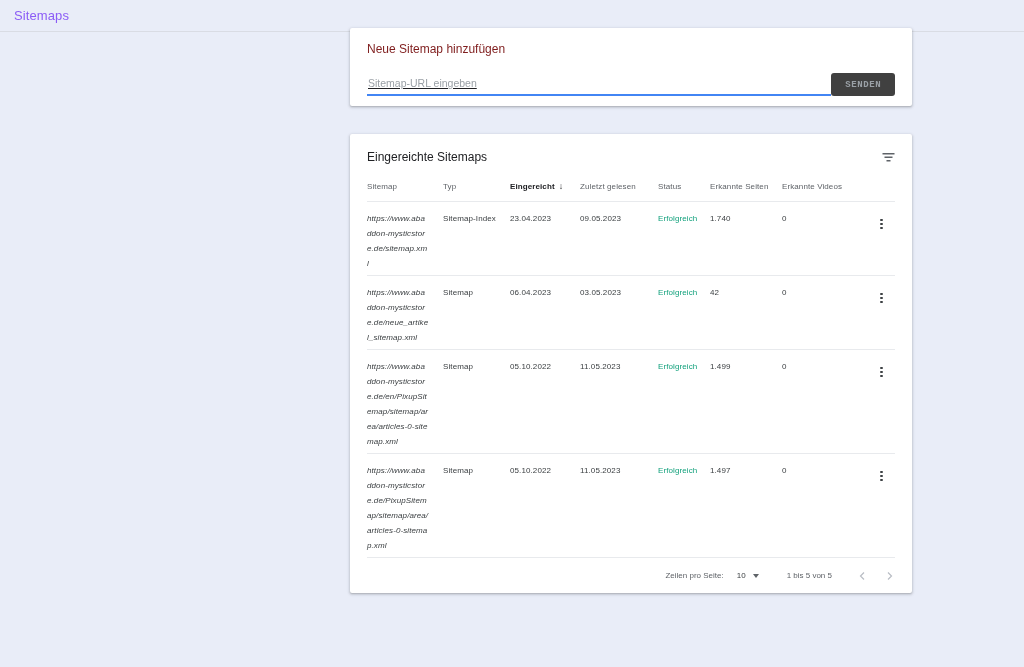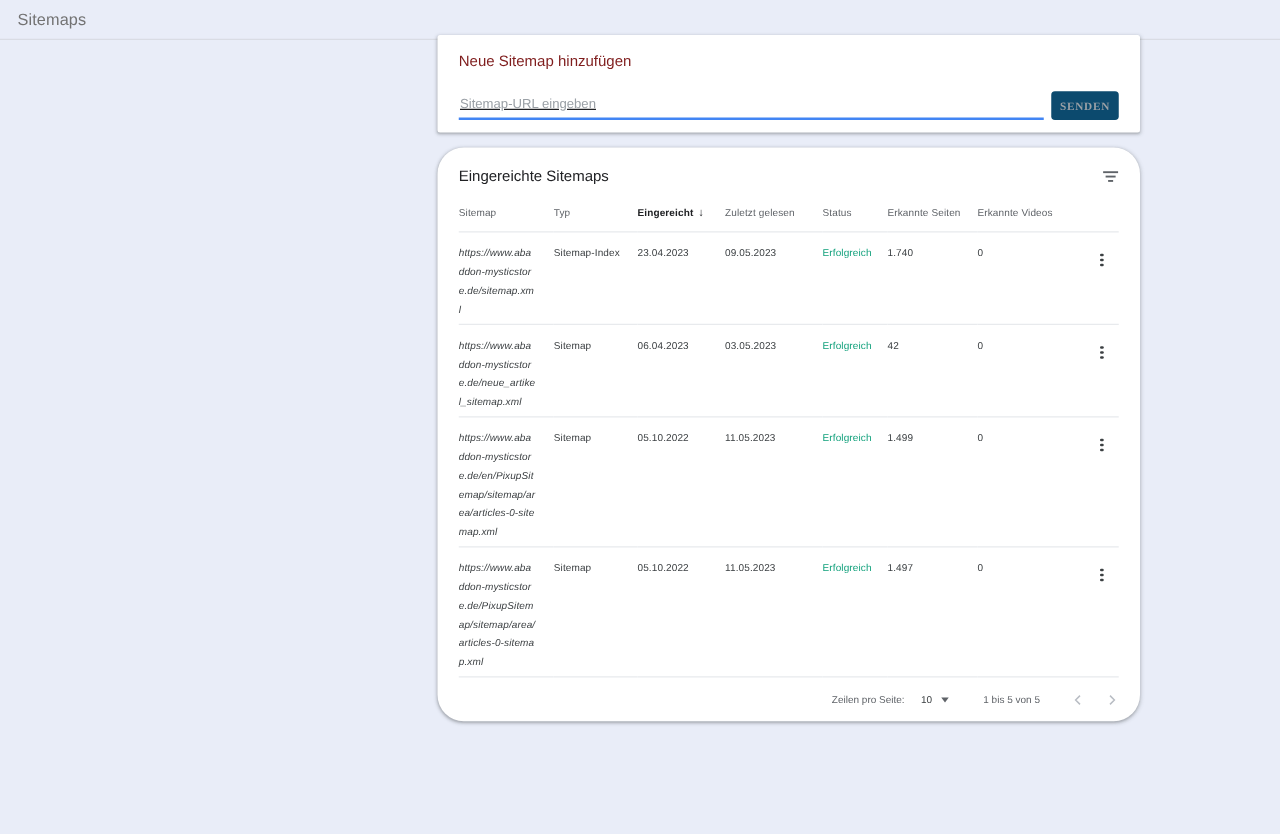--- a/index.html
+++ b/index.html
@@ -10,45 +10,45 @@
     color:#3c4043;
     position:relative;
     overflow:hidden;
   }
   
   .topbar {
     position:absolute; top:0; left:0; right:0; height:32px;
     display:flex; align-items:center; padding-left:14px;
     border-bottom:1px solid #d9dce4;
   }
-  .page-title { font-size:13px; color:#737373; letter-spacing:.1px; }
+  .page-title { font-size:13px; color:#8b5cf6; letter-spacing:.1px; }
 
   
   .card {
     position:absolute; left:350px; width:562px; background:#fff;
     border-radius:2px;
     box-shadow:0 1px 2px rgba(60,64,67,.28), 0 1px 3px 1px rgba(60,64,67,.12);
     z-index:2;
   }
   .card-add { top:28px; padding:14px 17px 10px; }
   .card-add h2 { font-size:12px; font-weight:400; color:#7f1d1d; }
   .add-row { margin-top:17px; display:flex; align-items:flex-end; justify-content:space-between; }
   .sitemap-input {
     width:468px; border:none; outline:none; background:transparent;
     border-bottom:2px solid var(--blue); padding:0 0 5px 1px;
     font-family:inherit; font-size:10.5px; color:#202124; caret-color:#202124;text-decoration:underline;
   }
   .sitemap-input::placeholder { color:#9aa0a6; }
   .send-btn {
-    width:54px; height:23px; border:none; border-radius:3px;
-    background:#0c4a6e; color:#9aa0a6; font-family:Liberation Serif, serif;
+    width:64px; height:23px; border:none; border-radius:3px;
+    background:#404040; color:#9aa0a6; font-family:Liberation Mono, monospace;
     font-size:9px; font-weight:bold; letter-spacing:.6px; cursor:default;
   }
 
-  .card-table { top:118px; padding-bottom:0;border-radius:21px; }
+  .card-table { top:134px; padding-bottom:0; }
   .card-head {
     padding:16px 17px 9px; display:flex; align-items:flex-start; justify-content:space-between;
   }
   .card-head h2 { font-size:12px; font-weight:400; color:#202124; }
   .filter-btn { margin-top:2px; cursor:pointer; line-height:0; }
 
   
   table { width:528px; margin:0 17px; border-collapse:collapse; table-layout:fixed; }
   th {
     text-align:left; font-weight:400; font-size:8px; color:#5f6368;

